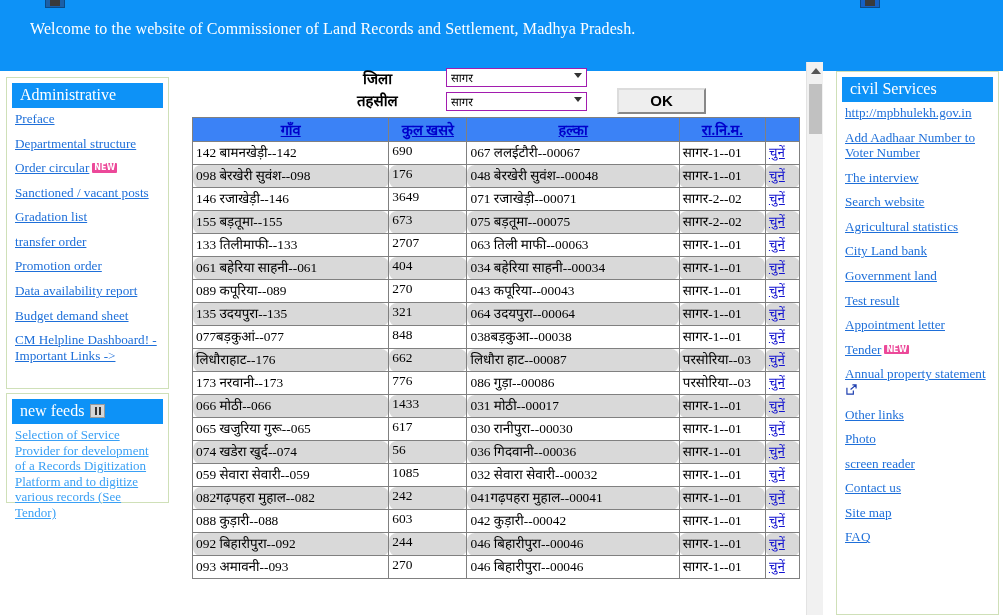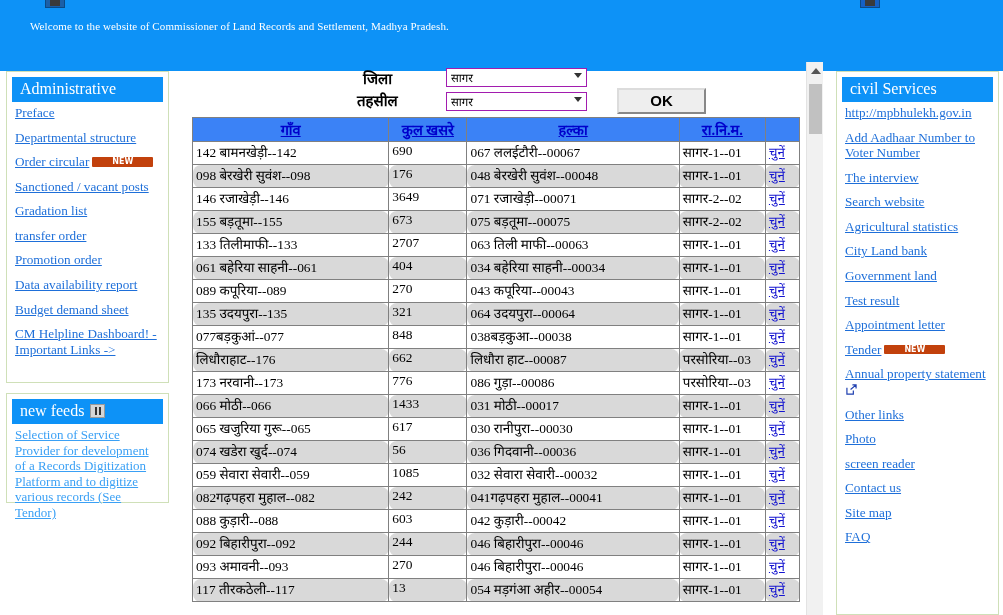--- a/index.html
+++ b/index.html
@@ -26,21 +26,21 @@
   .banner-icon::after {
     content: "";
     position: absolute; left: 4px; top: 3px;
     width: 10px; height: 10px;
     background: #3a3a3a;
   }
   #banner-icon-left  { left: 45px; }
   #banner-icon-right { left: 860px; background:#1560c4; }
   #banner-text {
     position: absolute; left: 30px; top: 20px;
-    font-size: 11px; color: #ffffff;
+    font-size: 16px; color: #ffffff;
     letter-spacing: .1px;
     white-space: nowrap;
   }
 
   
   .sidebox {
     position: absolute;
     border: 1px solid #cfe0b8;
     background: #ffffff;
   }
@@ -56,31 +56,31 @@
     display: block;
     color: #1e6fd9;
     font-size: 13.2px;
     text-decoration: underline;
     line-height: 1.18;
     margin: 0 0 9px 0;
     cursor: pointer;
   }
   .newtag {
     display: inline-block;
-    background: #c2410c;
+    background: #ec4899;
     color: #ffffff;
     font-family: "DejaVu Sans", sans-serif;
     font-size: 8px; font-weight: bold;
-    padding: 0 20px; margin-left: 3px;
+    padding: 0 2px; margin-left: 3px;
     vertical-align: 2px;
     border-radius: 1px;
   }
 
   
-  #left-admin { left: 6px; top: 71px; width: 163px; height: 312px; }
+  #left-admin { left: 6px; top: 77px; width: 163px; height: 312px; }
   #left-feeds { left: 6px; top: 393px; width: 163px; height: 110px; }
   #left-feeds .sidebox-title { position: relative; }
   #pause-icon {
     display: inline-block;
     width: 15px; height: 14px;
     background: #d6d6d6;
     border: 1px solid #9a9a9a;
     vertical-align: -2px;
     margin-left: 6px;
     position: relative;
@@ -392,27 +392,20 @@
           <td class="c-gaon">092 बिहारीपुरा--092</td>
           <td class="c-khasre">244</td>
           <td class="c-halka">046 बिहारीपुरा--00046</td>
           <td class="c-ranim">सागर-1--01</td>
           <td class="c-sel"><a class="sel-link">चुनें</a></td>
         </tr>
         <tr>
           <td class="c-gaon">093 अमावनी--093</td>
           <td class="c-khasre">270</td>
           <td class="c-halka">046 बिहारीपुरा--00046</td>
-          <td class="c-ranim">सागर-1--01</td>
-          <td class="c-sel"><a class="sel-link">चुनें</a></td>
-        </tr>
-        <tr class="alt">
-          <td class="c-gaon">117 तीरकठेली--117</td>
-          <td class="c-khasre">13</td>
-          <td class="c-halka">054 मड़गंआ अहीर--00054</td>
           <td class="c-ranim">सागर-1--01</td>
           <td class="c-sel"><a class="sel-link">चुनें</a></td>
         </tr>
       </tbody>
   </table>
 </div>
 
 <div id="scroll-track">
   <div id="scroll-up"></div>
   <div id="scroll-thumb"></div>

